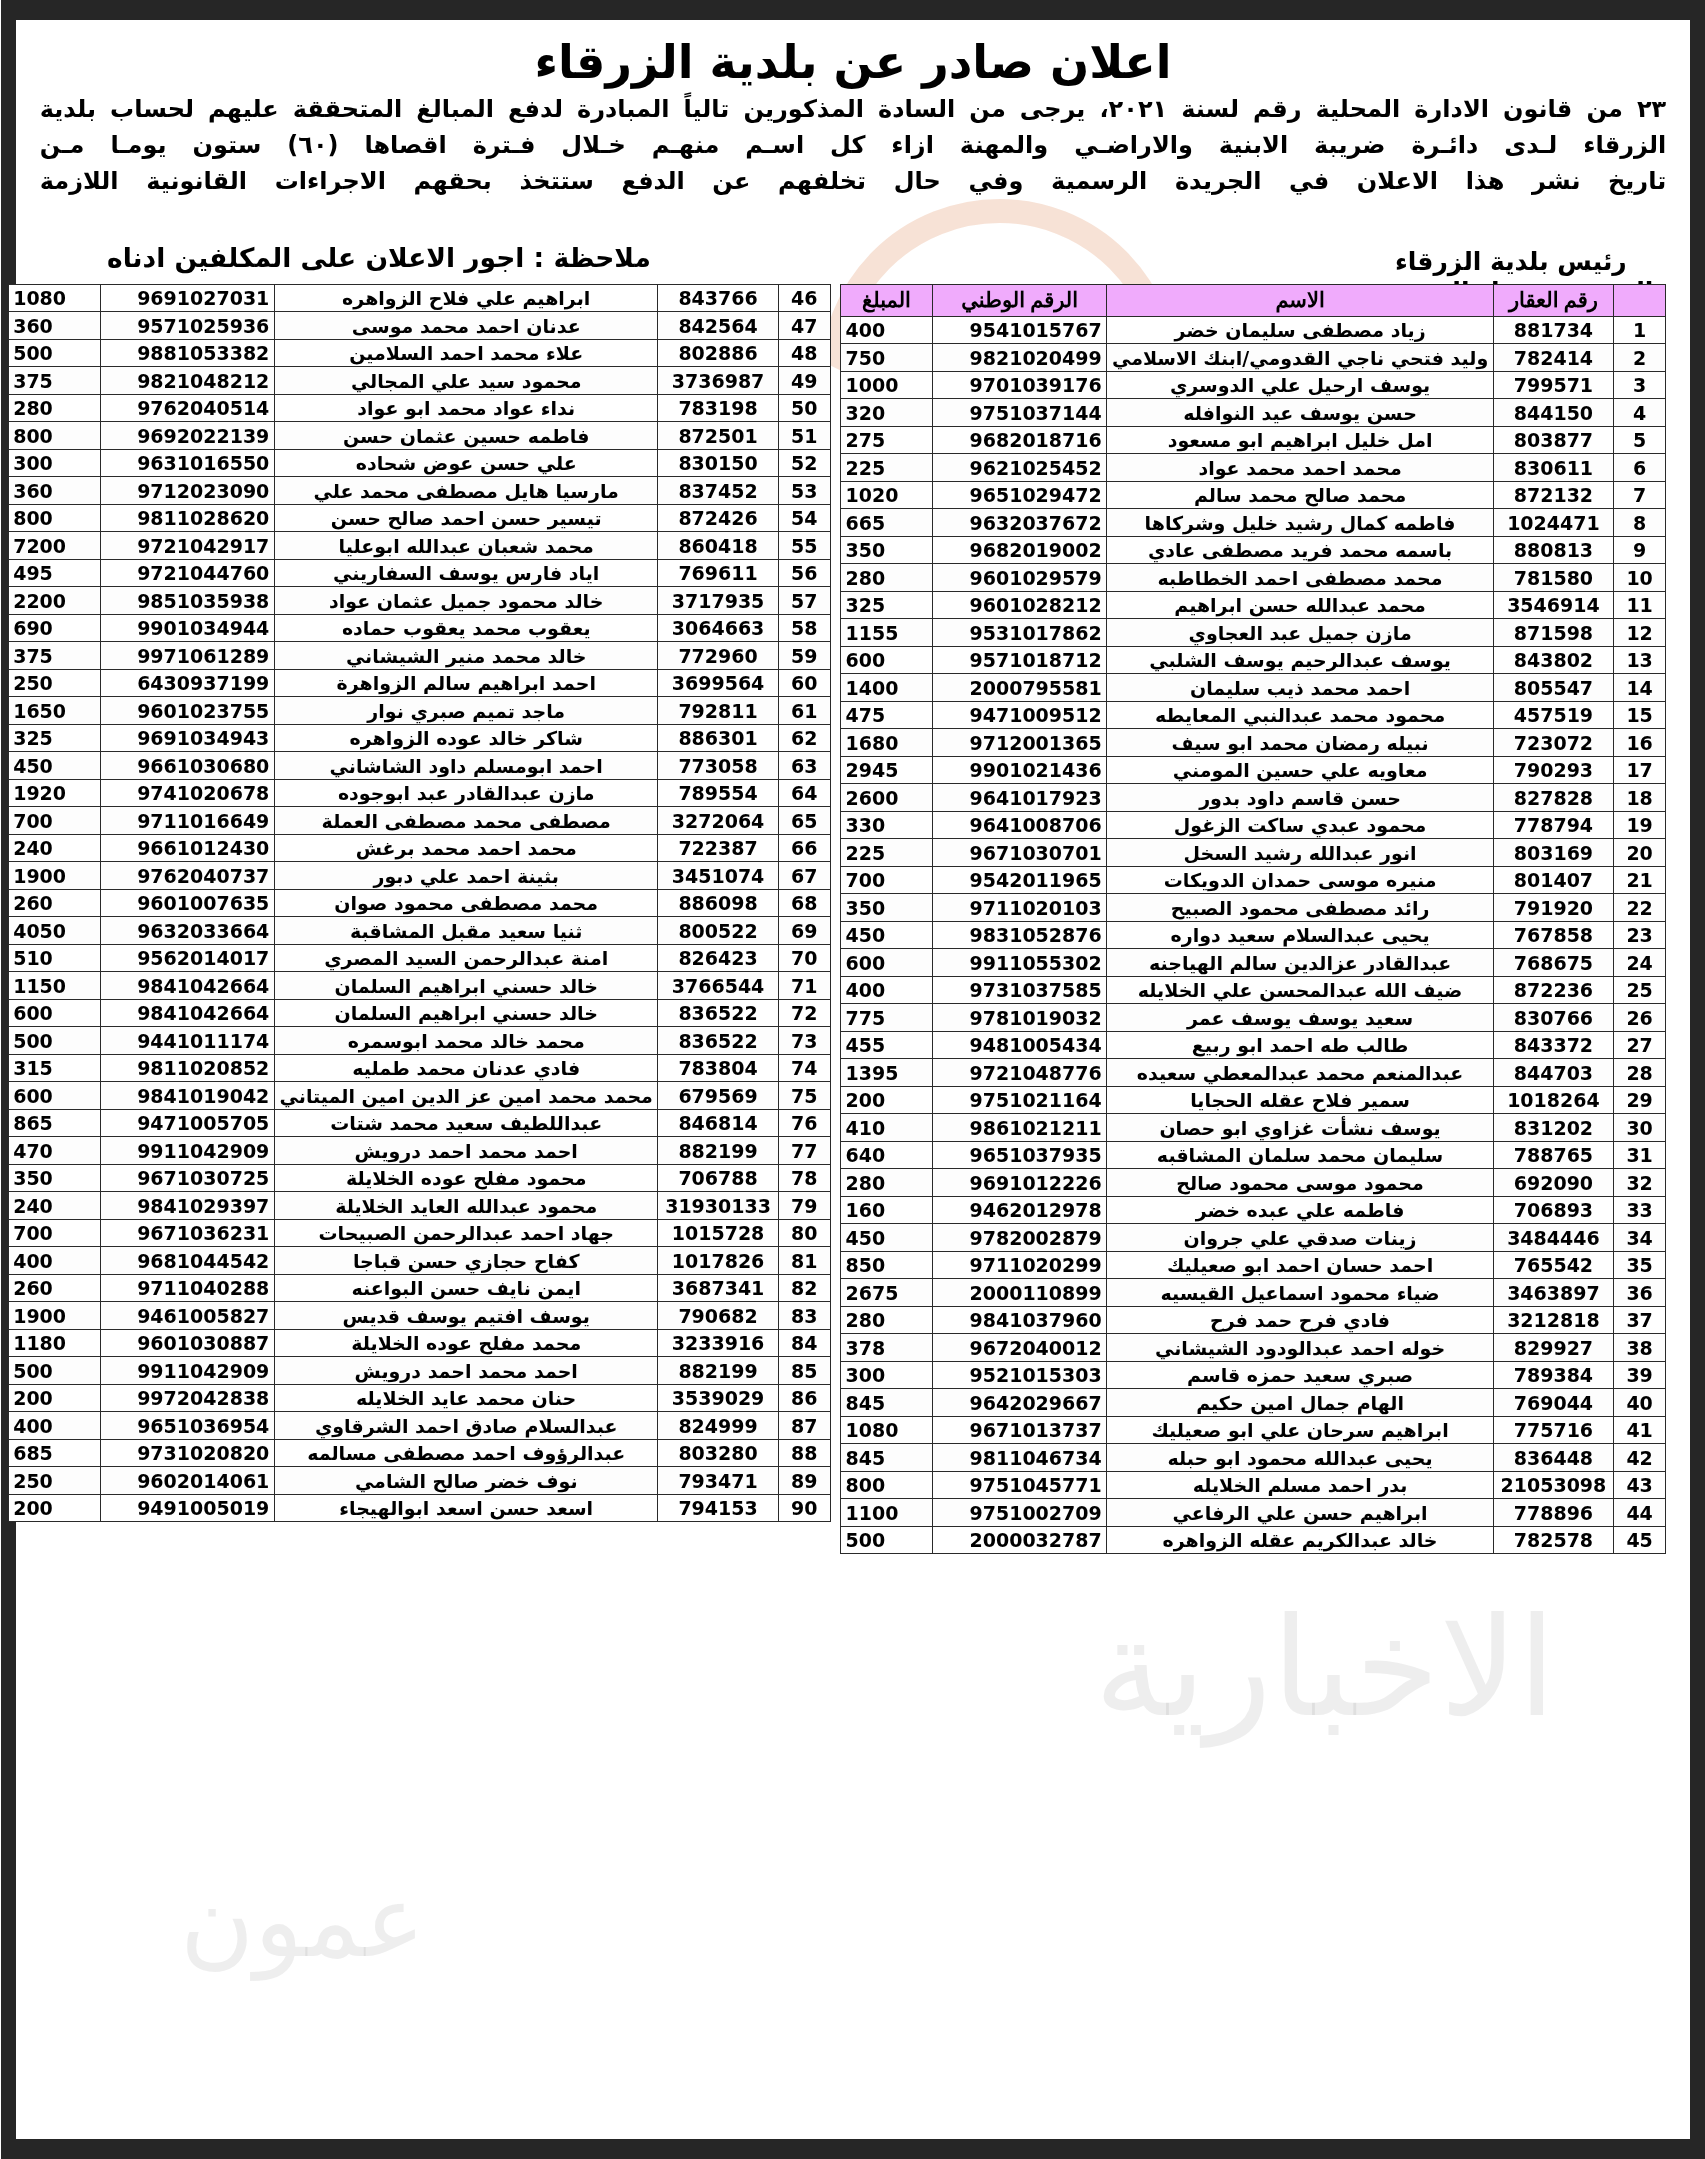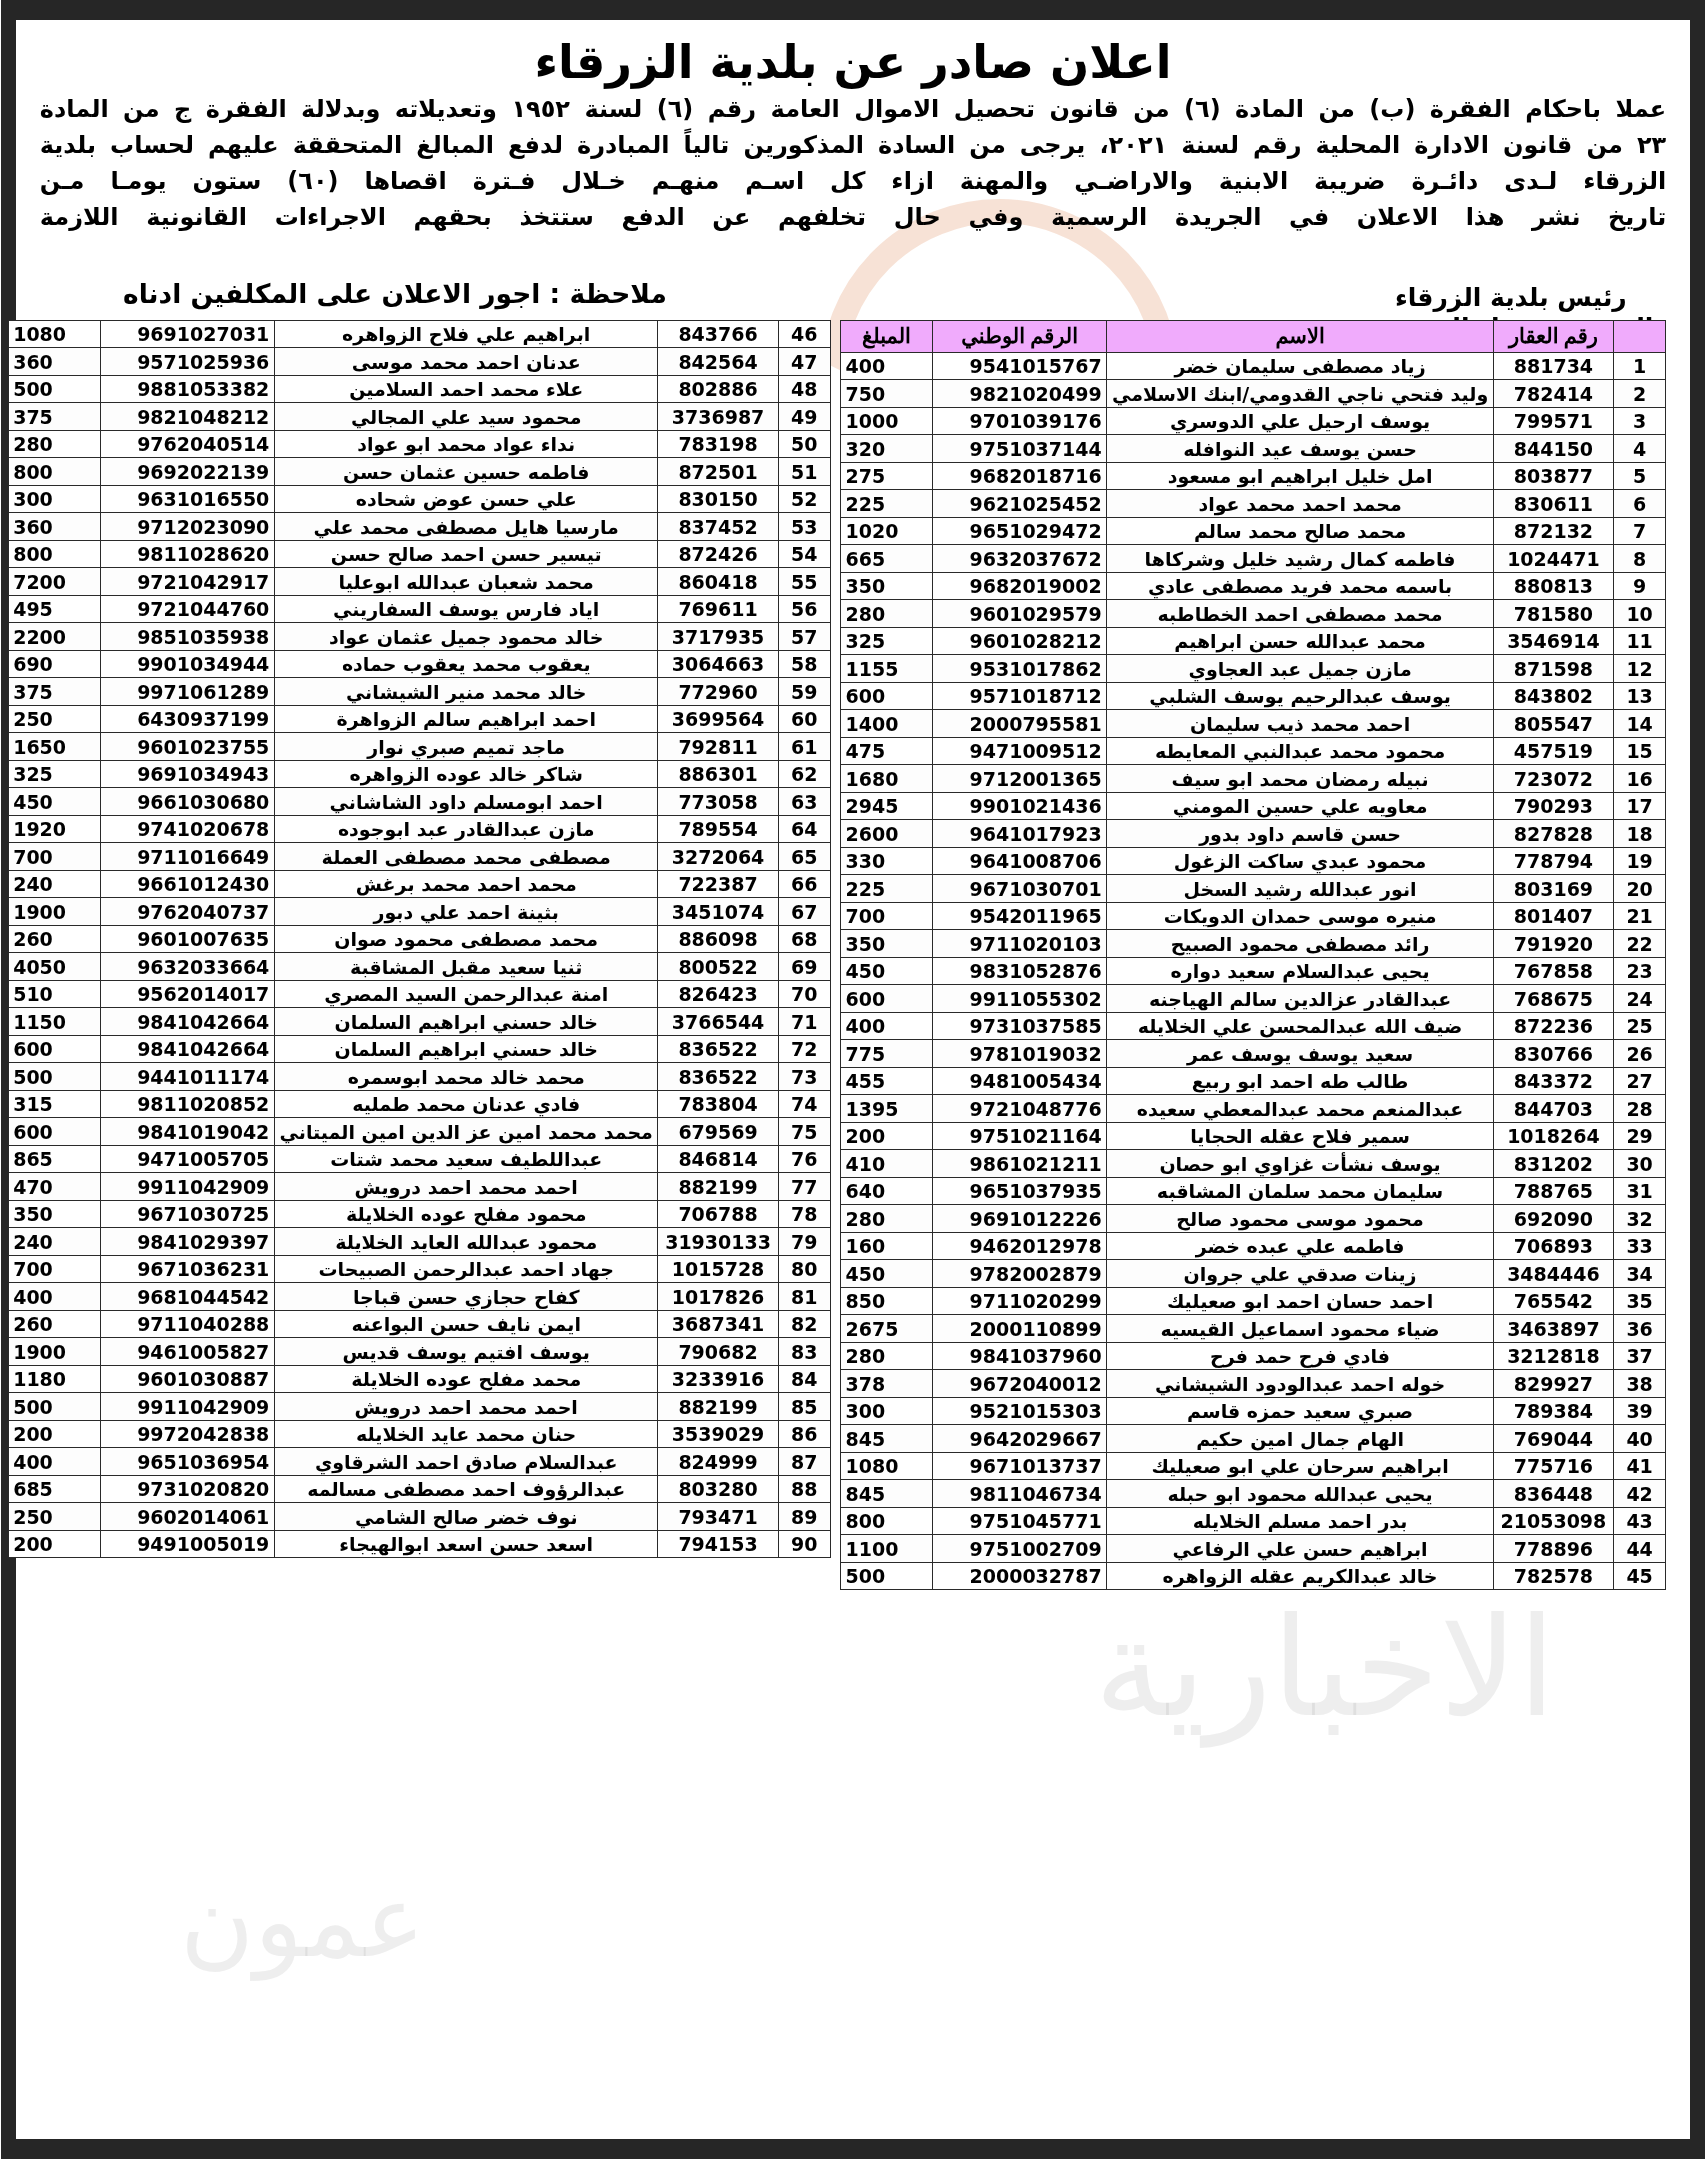--- a/index.html
+++ b/index.html
@@ -89,21 +89,21 @@
     right:25.6px;top:1.8px;
     text-align:center;
     font-family:"DejaVu Sans", sans-serif;
     font-weight:bold;
     font-size:25px;
     line-height:1.22;
     margin-top:45px;
   }
   .note{
     position:absolute;
-    left:96px;top:42px;
+    left:80px;top:42px;
     font-family:"DejaVu Sans", sans-serif;
     font-weight:bold;
     font-size:26.5px;
   }
 
   
   .tables{
     position:relative;z-index:2;
     display:flex;
     flex-direction:row;
@@ -159,21 +159,20 @@
       <div class="wm-text wm-a">الاخبارية</div>
       <div class="wm-text wm-b">عمون</div>
       <div class="wm-text wm-c">الاخبارية</div>
       <div class="wm-text wm-d">عمون</div>
       <div class="wm-text wm-e">عمون</div>
     </div>
 
     <h1 class="title">اعلان صادر عن بلدية الزرقاء</h1>
 
     <div class="body-text">
-      <p>عملا باحكام الفقرة (ب) من المادة (٦) من قانون تحصيل الاموال العامة رقم (٦) لسنة ١٩٥٢ وتعديلاته وبدلالة الفقرة ج من المادة</p>
       <p>٢٣ من قانون الادارة المحلية رقم لسنة ٢٠٢١، يرجى من السادة المذكورين تالياً المبادرة لدفع المبالغ المتحققة عليهم لحساب بلدية</p>
       <p>الزرقاء لـدى دائـرة ضريبة الابنية والاراضـي والمهنة ازاء كل اسـم منهـم خـلال فـترة اقصاها (٦٠) ستون يومـا مـن</p>
       <p>تاريخ نشر هذا الاعلان في الجريدة الرسمية وفي حال تخلفهم عن الدفع ستتخذ بحقهم الاجراءات القانونية اللازمة</p>
     </div>
 
     <div class="sig-row">
       <div class="signature">
         <div>رئيس بلدية الزرقاء</div>
         <div>المهندس عماد المومني</div>
       </div>

